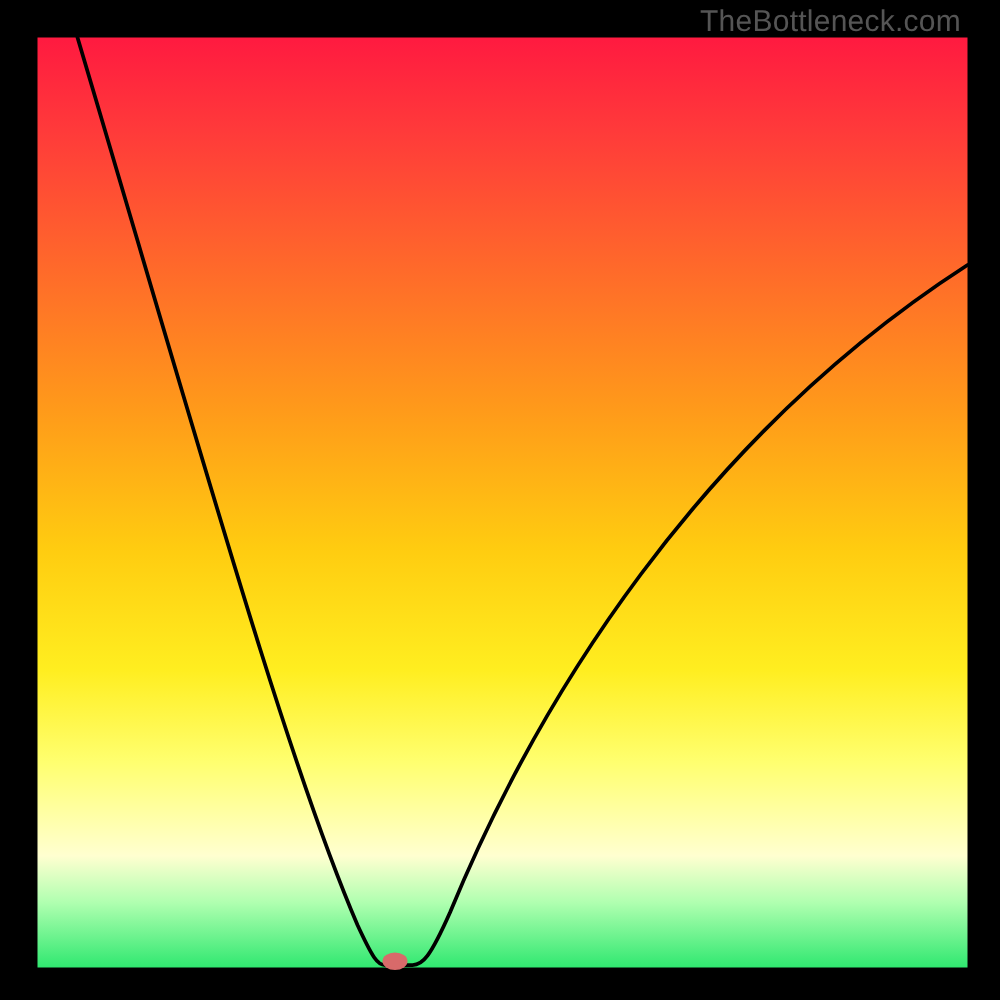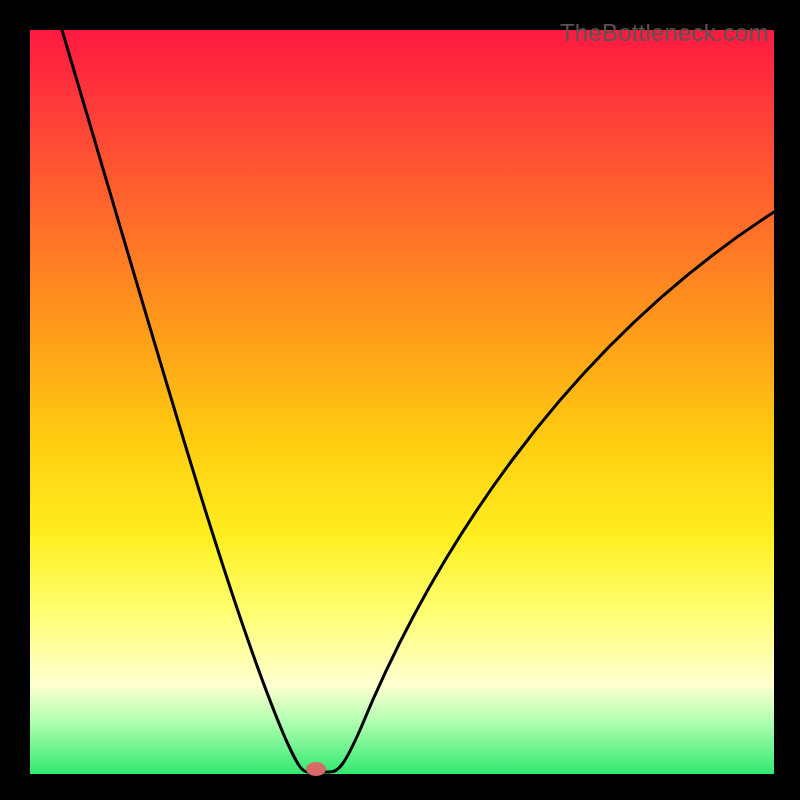--- a/index.html
+++ b/index.html
@@ -55,14 +55,14 @@
 <div class="frame">
 
   <div class="plot-area" style="left:30px;top:30px;width:744px;height:744px;"></div>
 
   <svg class="curve" width="800" height="800">
     <path fill="none" stroke="#000000" stroke-width="3" stroke-linecap="round" d="M 62 30 C 160 360, 230 610, 286 740 C 298 766, 302 772, 308 772 L 330 772 C 338 772, 344 766, 360 730 C 430 560, 560 350, 774 212"></path>
   </svg>
 
   <div class="dot" style="left:306px;top:762px;width:20px;height:14px;background:#d86a6a;"></div>
 
-  <div class="watermark" style="left:560px;top:19px;color:#555555;font-size:24px;">TheBottleneck.com</div>
+  <div class="watermark" style="left:560px;top:4px;color:#555555;font-size:24px;">TheBottleneck.com</div>
 </div>
 
 </body></html>

